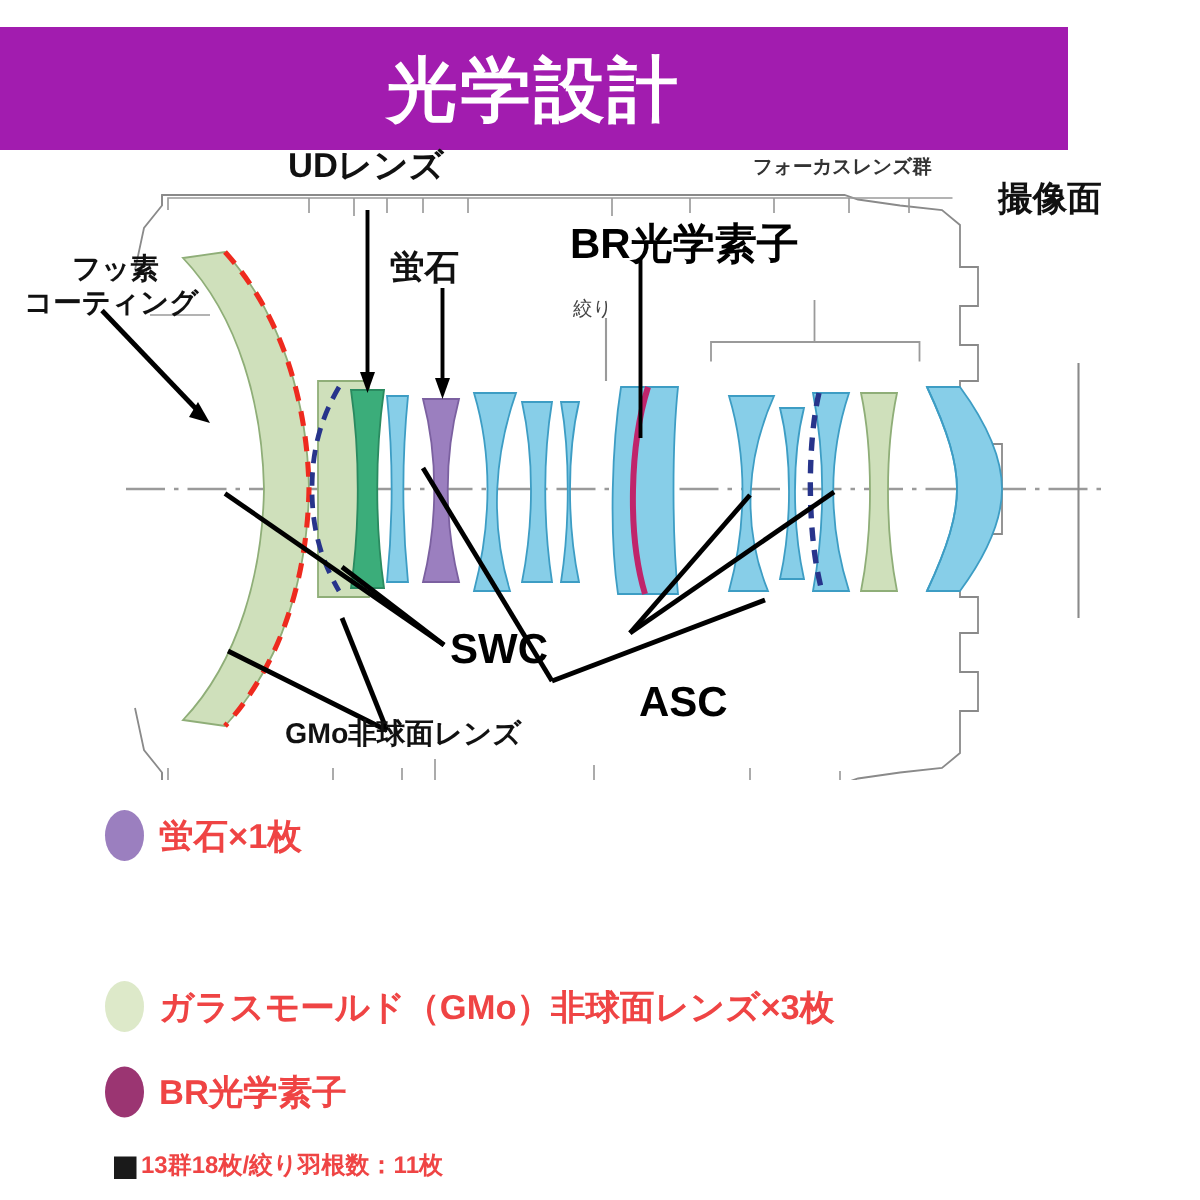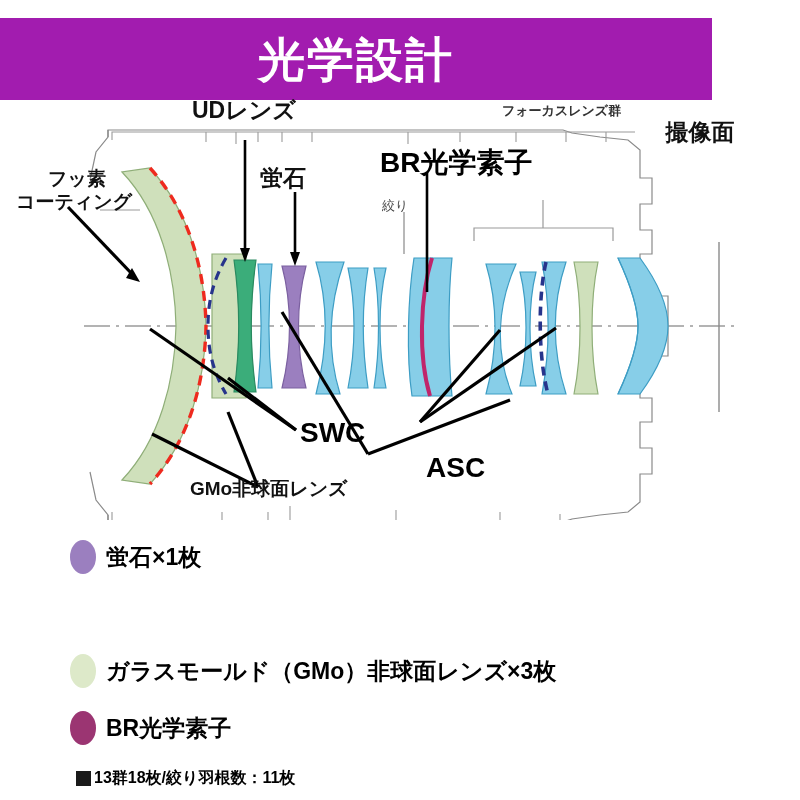--- a/index.html
+++ b/index.html
@@ -58,21 +58,21 @@
   }
   .swatch {
     width: 26px; height: 34px;
     border-radius: 50%;
     flex: 0 0 auto;
     margin-right: 10px;
   }
   .legend-label {
     font-size: 23px;
     font-weight: bold;
-    color: #000000;
+    color: #ef4444;
     white-space: nowrap;
     line-height: 1;
   }
   #legend-row-0 { top: 20px; }
   #legend-row-1 { top: 77px; }
   #legend-row-2 { top: 134px; }
   #legend-row-3 { top: 191px; }
 
   #legend-footer {
     position: absolute;

